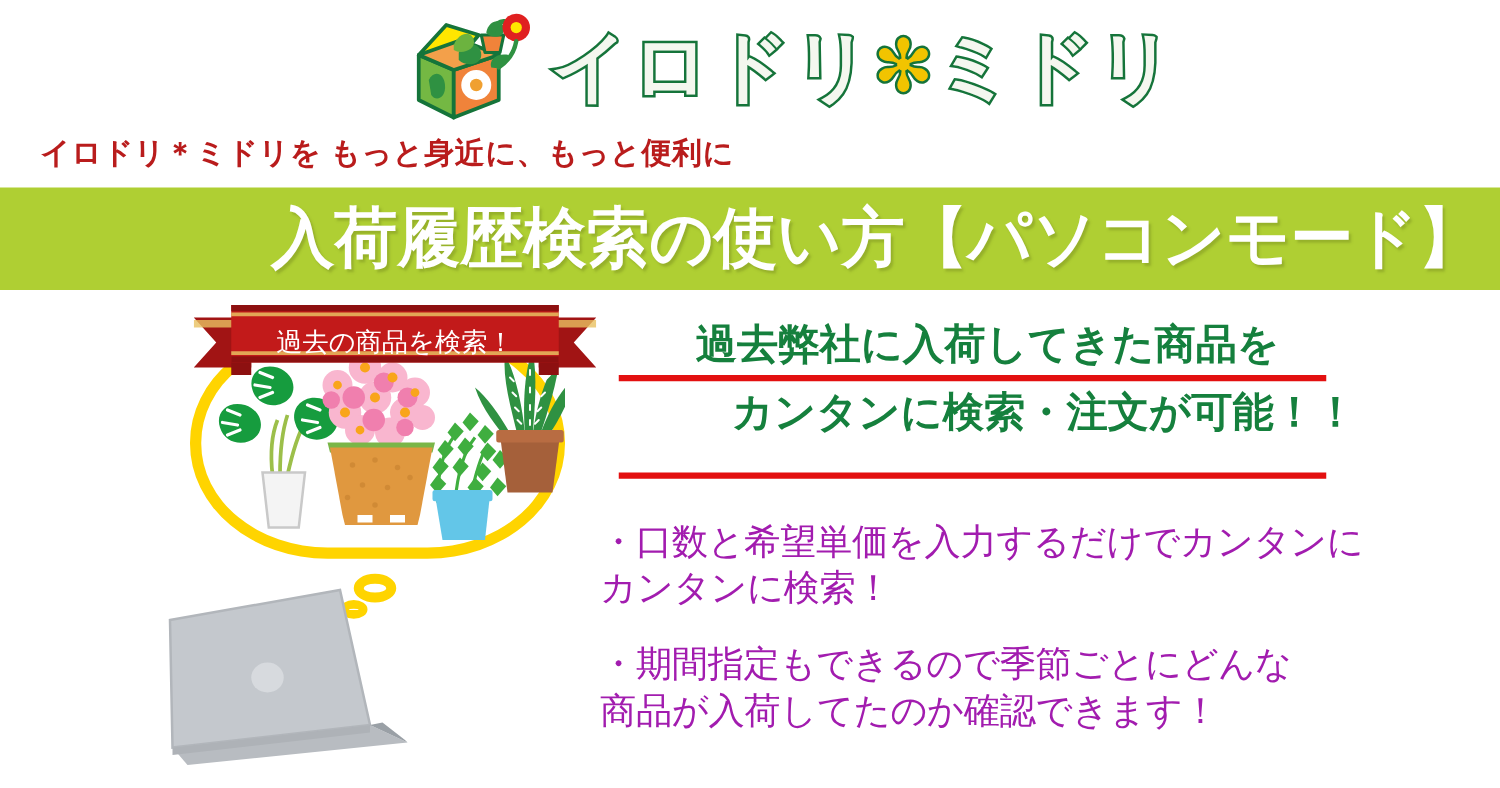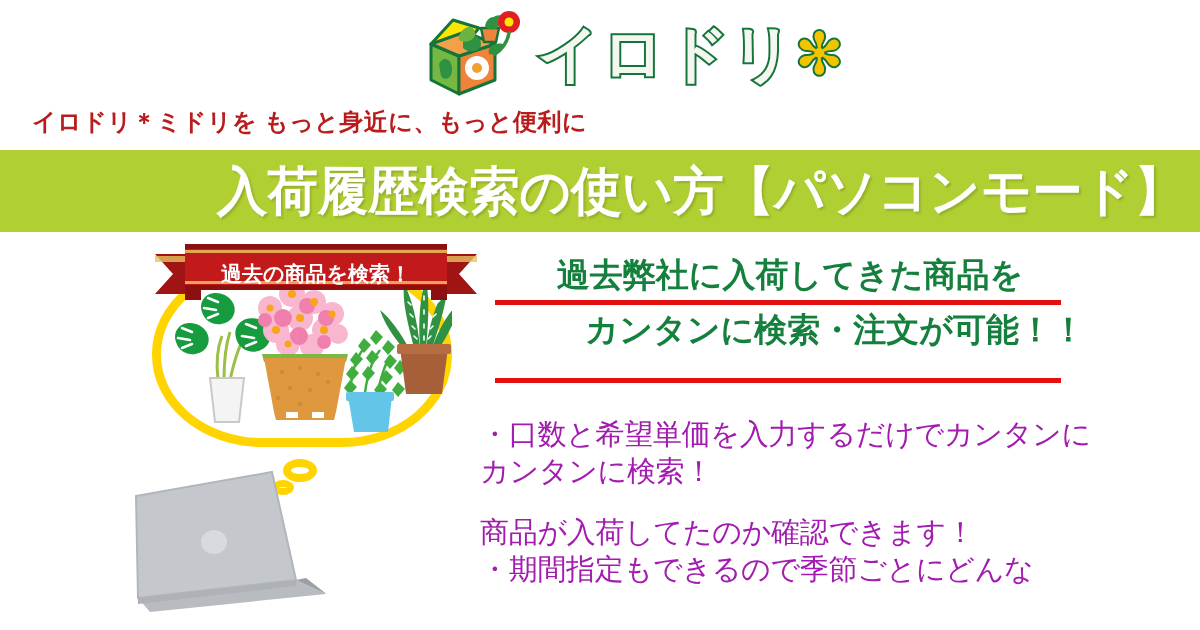--- a/index.html
+++ b/index.html
@@ -45,21 +45,21 @@
   }
   .title-banner .title{
     font-size:52px;font-weight:bold;color:#ffffff;
     letter-spacing:0px;white-space:nowrap;
     text-shadow:2px 2px 2px rgba(120,140,30,.45);
     line-height:1;
     transform:scaleX(.97);
   }
 
   
-  .illus{position:absolute;left:0;top:232px;width:470px;height:398px;font-weight:bold;}
+  .illus{position:absolute;left:0;top:232px;width:470px;height:398px;}
 
   .bubble{
     position:absolute;left:152px;top:30px;width:300px;height:185px;
     border:9px solid #ffd400;border-radius:110px/92px;
     background:#ffffff;box-sizing:border-box;
   }
   .bub-tail-1{
     position:absolute;left:283px;top:227px;width:34px;height:23px;
     border:8px solid #ffd400;border-radius:50%;background:#fff;box-sizing:border-box;
   }
@@ -136,20 +136,21 @@
           <circle cx="0" cy="0" r="11" fill="#e02020"></circle>
           <circle cx="0" cy="0" r="4.5" fill="#ffe600"></circle>
           <path d="M0 11 C-2 22 -8 28 -14 32" fill="none" stroke="#2f9142" stroke-width="3.5" stroke-linecap="round"></path>
           <path d="M-6 22 C-16 20 -22 26 -20 32 C-12 34 -6 28 -6 22 Z" fill="#2f9142"></path>
         </g>
       </svg>
 
       <div class="logo-type">
         <span>イロドリ</span>
           <span class="ast">✻</span>
+          <span>ミドリ</span>
       </div>
     </div>
 
     <div class="tagline">イロドリ＊ミドリを もっと身近に、もっと便利に</div>
   </div>
 
   <div class="title-banner">
     <div class="title">入荷履歴検索の使い方【パソコンモード】</div>
   </div>
 
@@ -291,18 +292,18 @@
     <div class="rule r1"></div>
     <div class="head-line l2">カンタンに検索・注文が可能！！</div>
     <div class="rule r2"></div>
 
     <div class="bullet b1">
       <span>・口数と希望単価を入力するだけでカンタンに</span>
       <span>カンタンに検索！</span>
     </div>
 
     <div class="bullet b2">
+      <span>・期間指定もできるので季節ごとにどんな</span>
       <span>商品が入荷してたのか確認できます！</span>
-      <span>・期間指定もできるので季節ごとにどんな</span>
     </div>
   </div>
 
 </div>
 
 </body></html>

